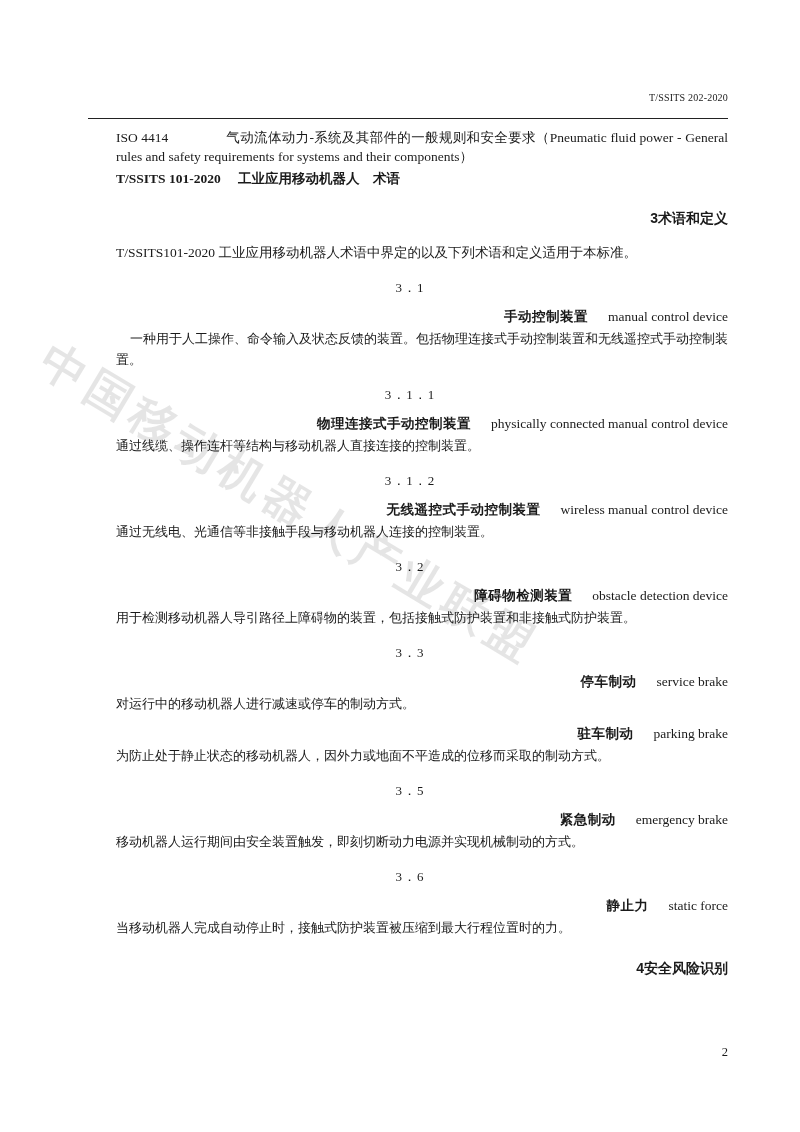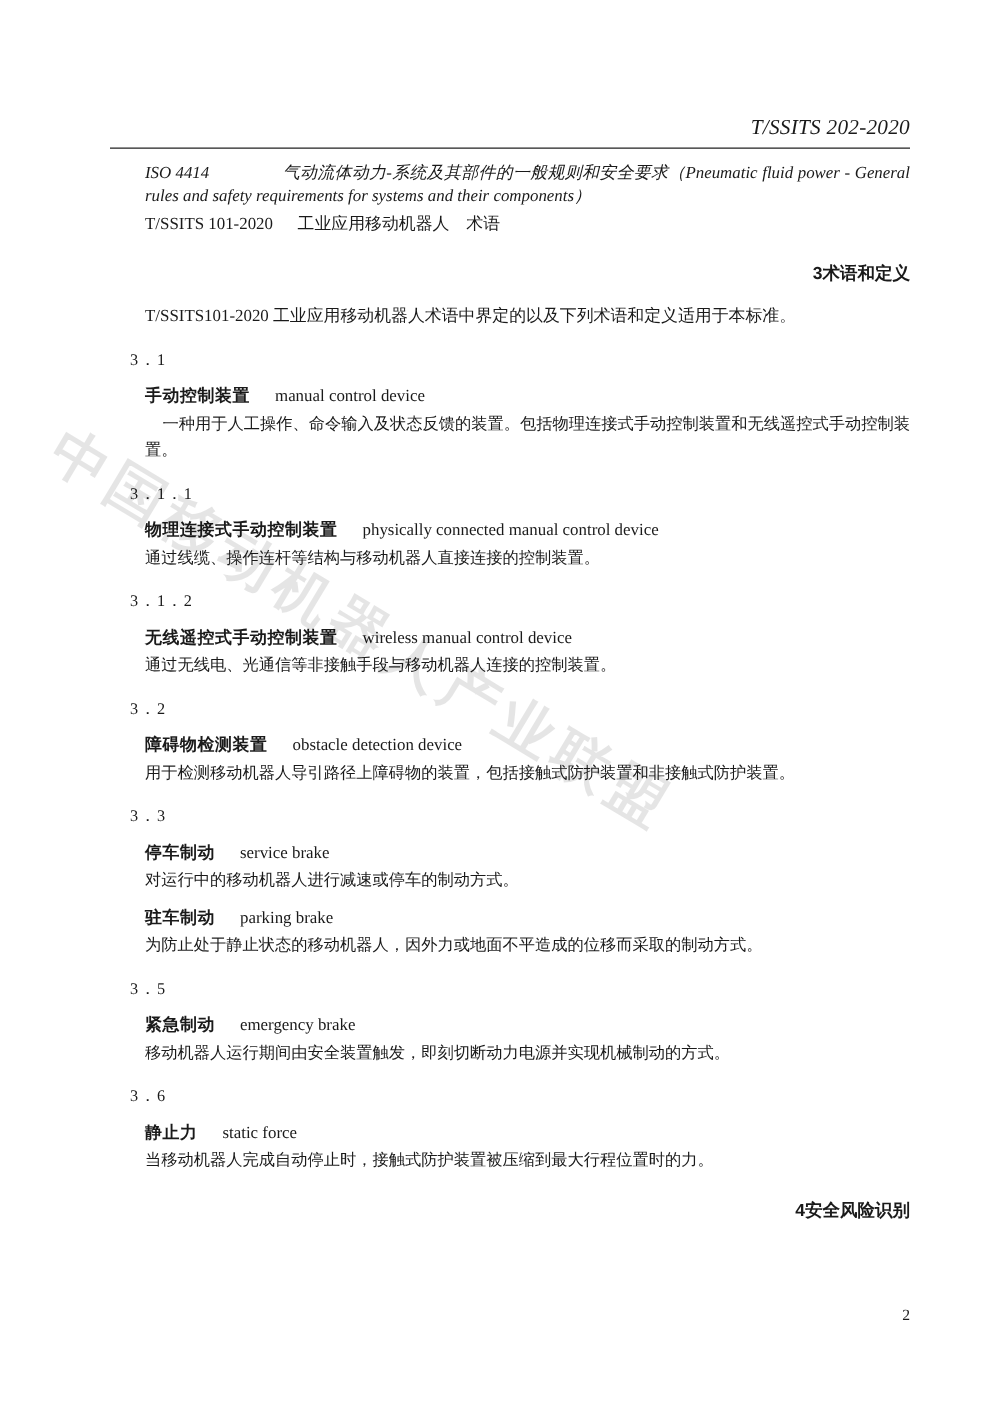--- a/index.html
+++ b/index.html
@@ -24,23 +24,22 @@
     width: 640px;
     height: 1132px;
   }
   
   .header {
     position: absolute;
     top: 92px;
     left: 0;
     width: 640px;
     text-align: right;
-    font-size: 17px;
+    font-size: 10px;
     letter-spacing: 0.2px;
-    font-style: italic;
   }
   .header-rule {
     position: absolute;
     top: 118px;
     left: 0;
     width: 640px;
     border-top: 1px solid #222;
   }
   
   .page-number {
@@ -68,24 +67,23 @@
     font-size: 13.5px;
     line-height: 19px;
     text-indent: 0;
     margin-left: 28px;
   }
   .ref-iso {
     font-size: 13.5px;
     line-height: 19px;
     margin-left: 28px;
     text-align: justify;
-    font-style: italic;
   }
   .ref-iso .code { display: inline-block; width: 110px; }
-  .ref-std { margin-top: 3px; }
+  .ref-std { margin-top: 3px; font-weight: bold; }
   .ref-std .code { display: inline-block; width: 122px; }
 
   .clause-heading {
     font-size: 14px;
     font-weight: bold;
     margin-top: 22px;
     margin-bottom: 6px;
     font-family: "Liberation Sans", sans-serif;
     text-align: right;
   }
@@ -95,29 +93,31 @@
     font-size: 13.5px;
     line-height: 21px;
     margin-left: 28px;
     margin-top: 14px;
     text-align: justify;
     font-family: Liberation Serif, serif;
   }
 
   .subnum {
     font-size: 13px;
-    margin-left: 16px;
+    margin-left: 4px;
     margin-top: 16px;
     letter-spacing: 1px;
+    text-align: center;
   }
 
   .term-title {
     font-size: 13.5px;
     margin-left: 28px;
     margin-top: 11px;
+    text-align: right;
   }
   .term-title .zh {
     font-weight: bold;
     font-family: "Liberation Sans", sans-serif;
     letter-spacing: 0.5px;
   }
   .term-title .en {
     margin-left: 20px;
   }
   .term-def {

